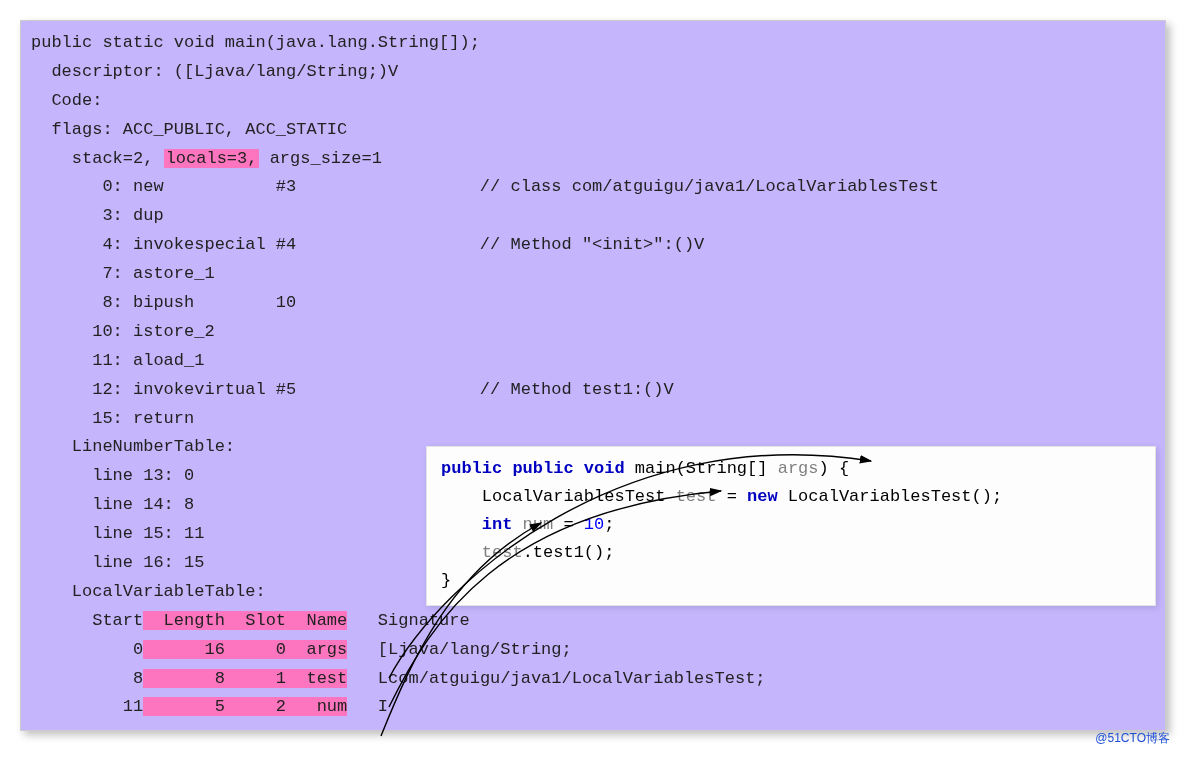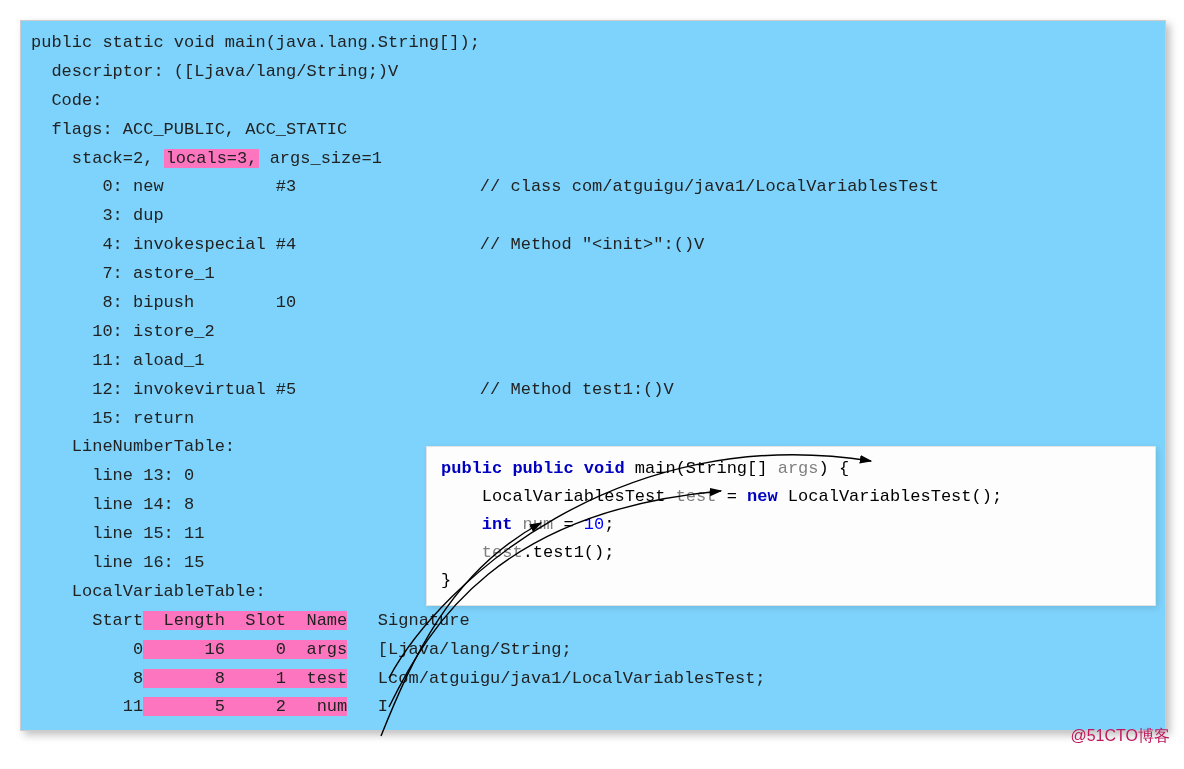--- a/index.html
+++ b/index.html
@@ -6,21 +6,21 @@
     margin: 0;
     padding: 20px;
     font-family: "Consolas", "Monaco", "Courier New", monospace;
     font-size: 17px;
     background: #fff;
     color: #222;
     position: relative;
   }
   .panel {
     width: 1130px;
-    background: #7dd3fc;
+    background: #c4b5fd;
     border: 1px solid #ccc;
     box-shadow: 4px 4px 8px rgba(0,0,0,0.25);
     padding: 8px 4px 8px 10px;
     position: relative;
     line-height: 1.7;
   }
   .line { white-space: pre; }
   .hl-pink {
     background: #fd75bf;
     padding: 0 2px;
@@ -49,22 +49,22 @@
     position: absolute;
     top: 0; left: 0;
     width: 1130px;
     height: 760px;
     pointer-events: none;
   }
   .watermark {
     position: absolute;
     right: 14px;
     bottom: 4px;
-    color: #be185d;
-    font-size: 16px;
+    color: #1d4ed8;
+    font-size: 12px;
     font-family: Arial, sans-serif;
   }
 </style>
 </head>
 <body>
 
 <div class="panel">
   <div class="line">public static void main(java.lang.String[]);</div>
   <div class="line">  descriptor: ([Ljava/lang/String;)V</div>
   <div class="line">  Code:</div>

